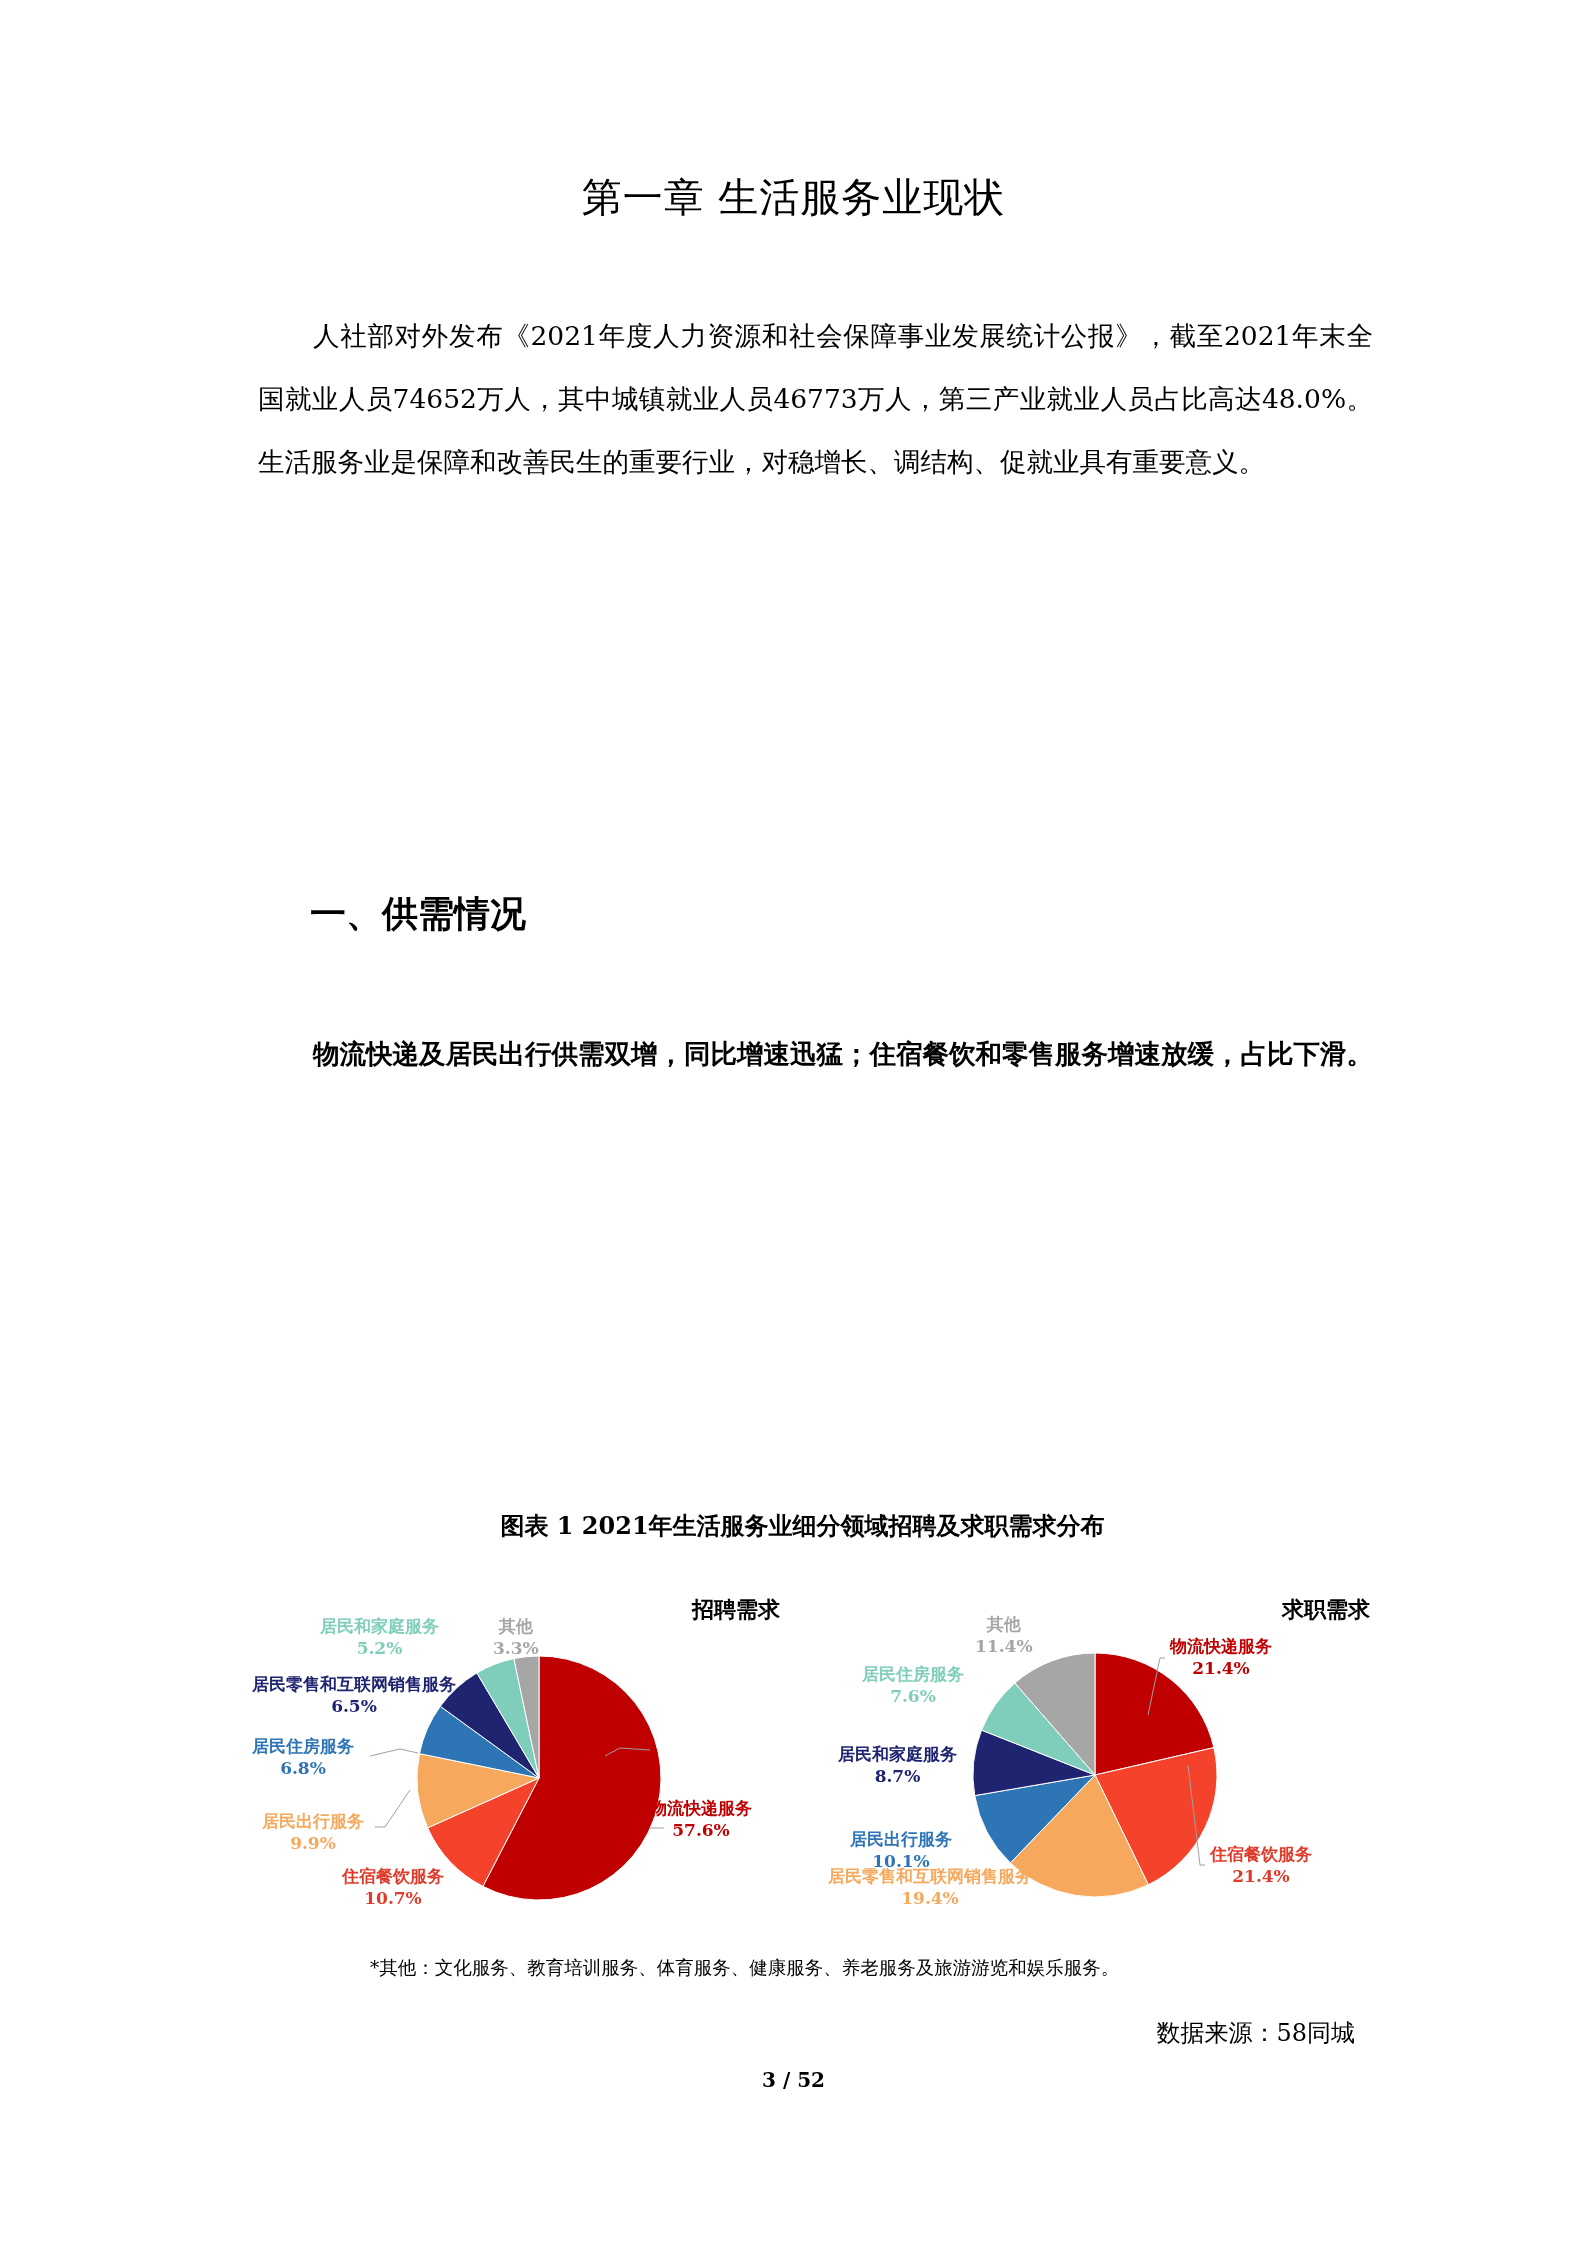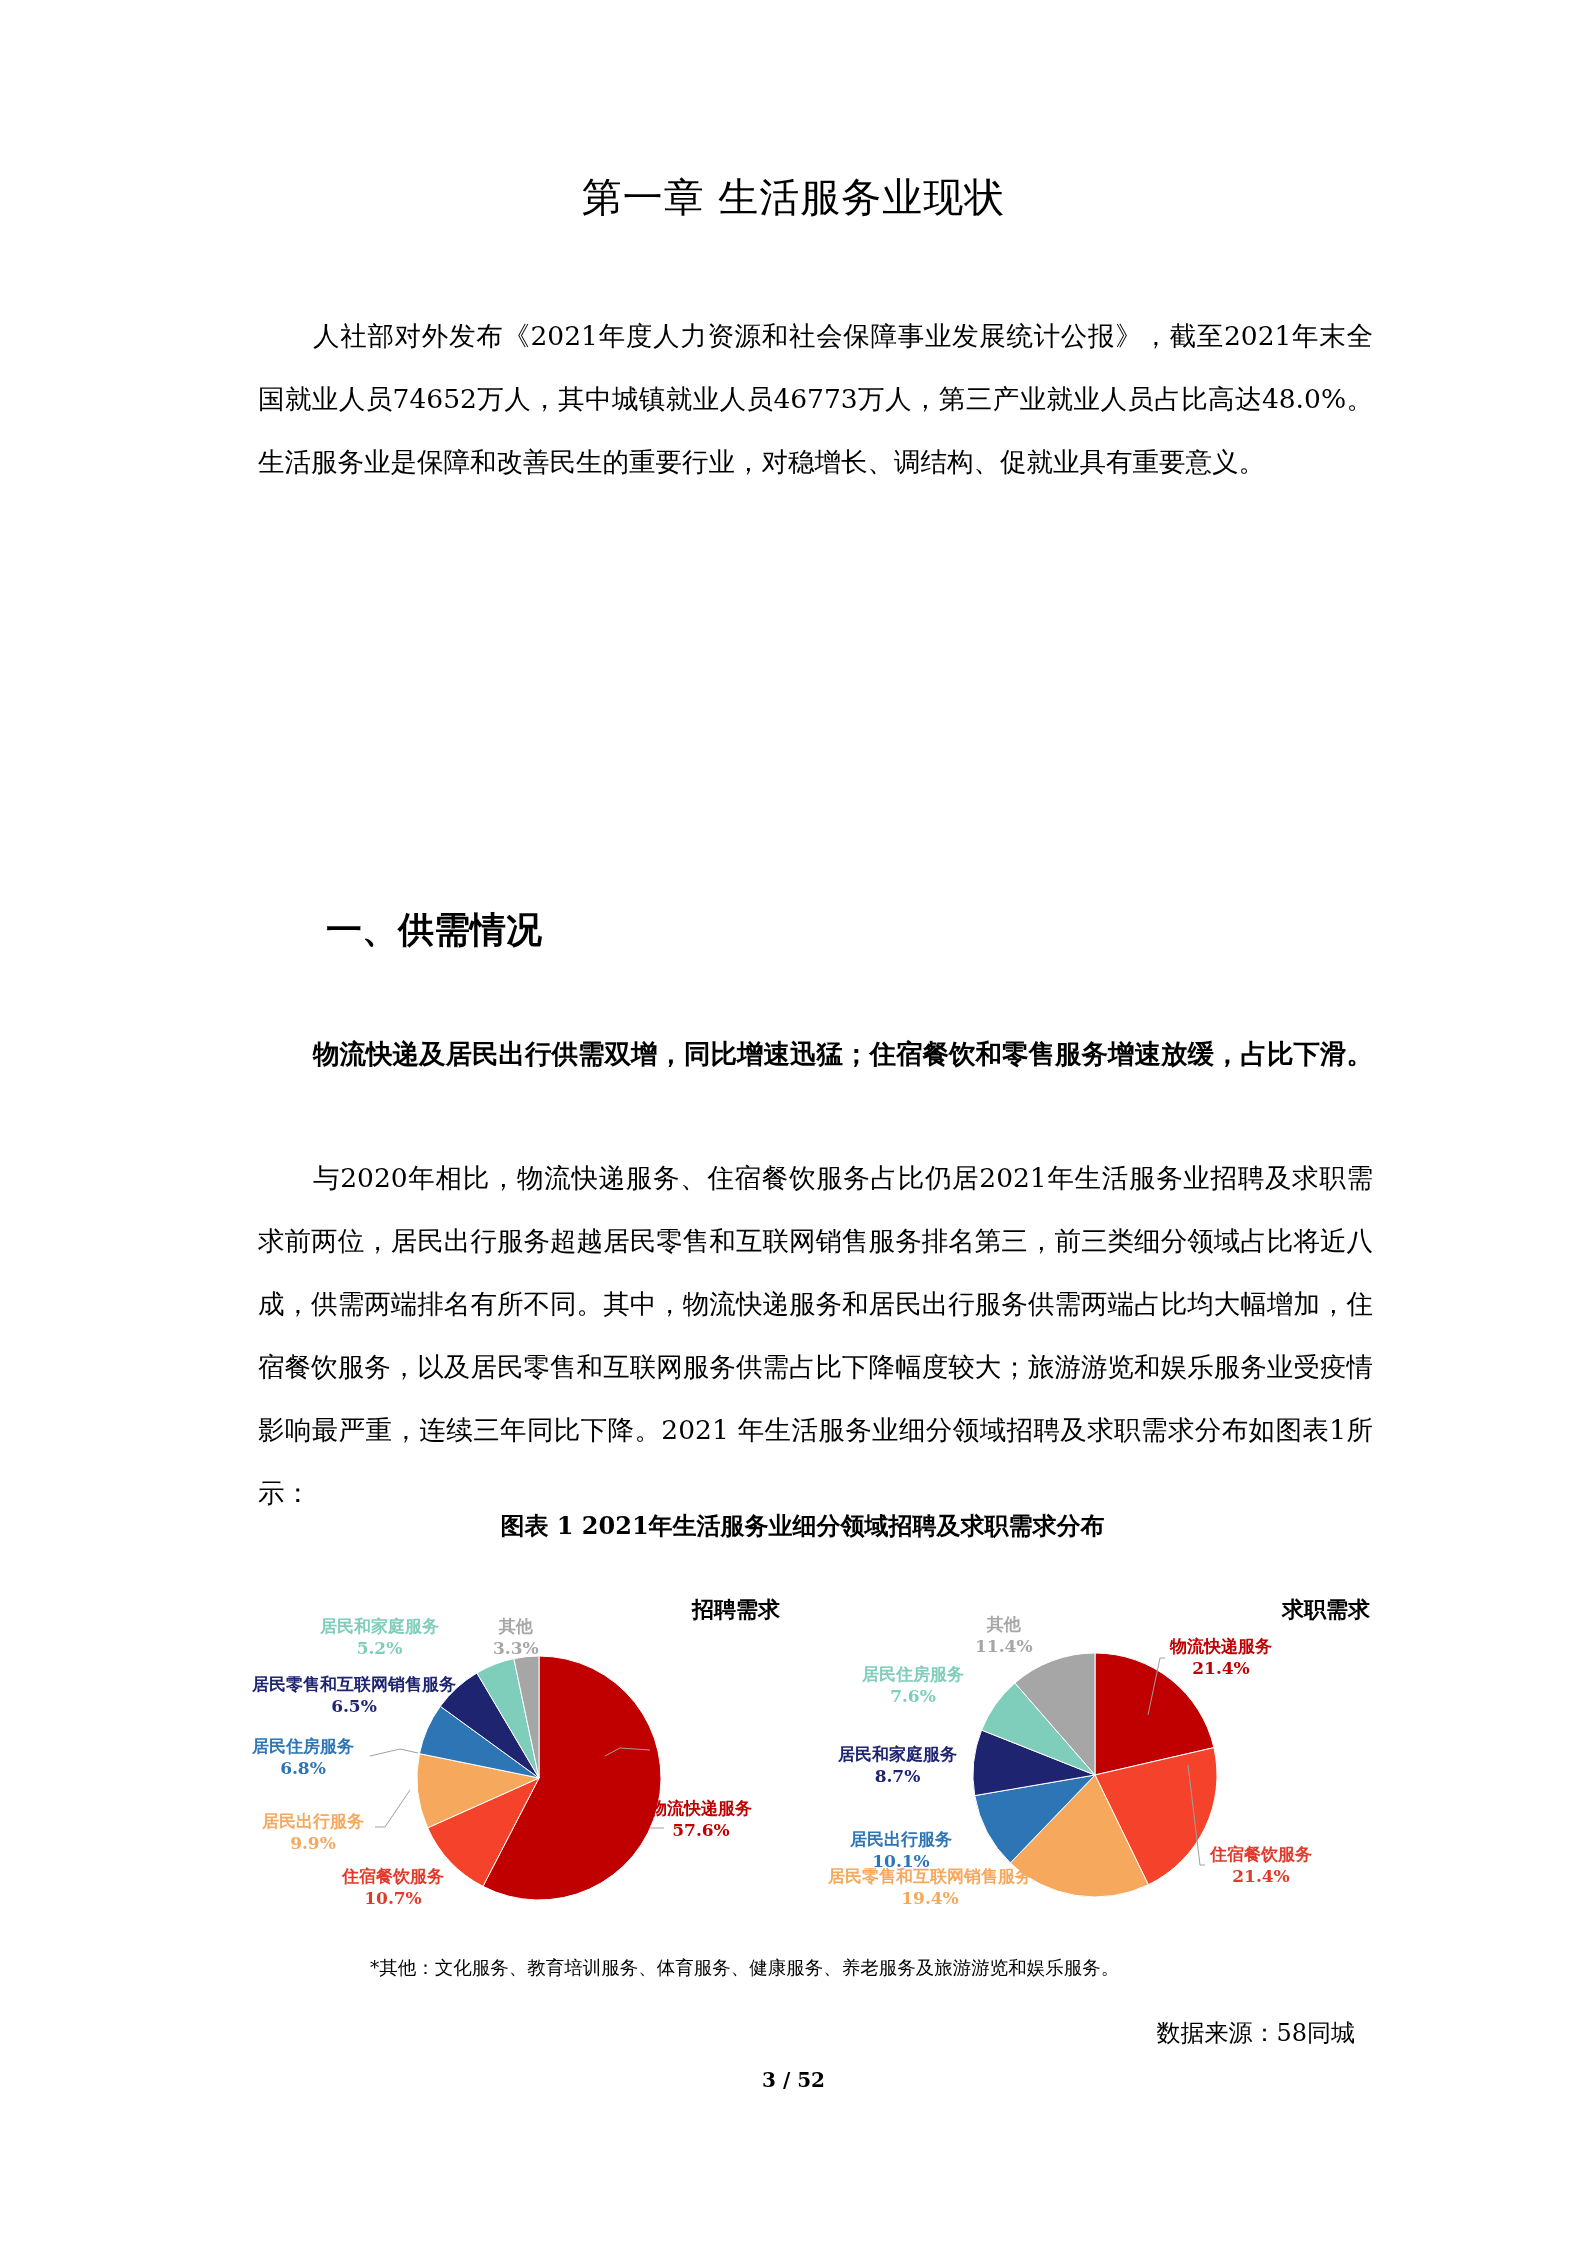--- a/index.html
+++ b/index.html
@@ -5,21 +5,21 @@
   html, body { margin: 0; padding: 0; background: #ffffff; }
   body { width: 1587px; height: 2245px; position: relative; overflow: hidden;
          font-family: "DejaVu Serif", "Liberation Serif", serif; color: #000; }
   .page { position: absolute; left: 0; top: 0; width: 1587px; height: 2245px; }
   .chapter-title { position: absolute; top: 170px; left: 0; width: 1587px; text-align: center;
                    font-family: "DejaVu Sans", "Liberation Sans", sans-serif; font-weight: normal;
                    font-size: 40px; letter-spacing: 1px; }
   .para { position: absolute; left: 240px; width: 1115px; font-size: 26.5px; line-height: 63px;
           text-align: justify; text-indent: 55px; margin: 18px; }
   .section-title { position: absolute; left: 310px; top: 890px; font-family: "DejaVu Sans", "Liberation Sans", sans-serif;
-                   font-size: 36px; font-weight: bold; margin: 16px; }
+                   font-size: 36px; font-weight: bold; margin: 0; }
   .bold-para { font-family: "DejaVu Sans", "Liberation Sans", sans-serif; font-weight: bold; }
   .figure-caption { position: absolute; top: 1510px; left: 0; width: 1587px; text-align: center;
                     font-size: 24px; font-weight: bold; padding-left: 9px; }
   .chart { position: absolute; top: 1575px; width: 560px; height: 360px; }
   .chart-title { position: absolute; top: 0; width: 100%; text-align: right; font-size: 22px; font-weight: bold; margin-top: 10px; }
   .chart svg { position: absolute; left: 0; top: 0; }
   .slice-label { position: absolute; text-align: center; font-size: 17px; font-weight: bold; line-height: 22px; white-space: nowrap; }
   .footnote { position: absolute; top: 1955px; left: 370px; font-size: 18.5px; }
   .source { position: absolute; top: 2017px; right: 232px; font-size: 24px; }
   .page-num { position: absolute; top: 2068px; left: 0; width: 1587px; text-align: center; font-size: 20px; font-weight: bold; }
@@ -31,21 +31,20 @@
 
   <h1 class="chapter-title" style="margin:0;">第一章  生活服务业现状</h1>
 
   <p class="para" style="top:286px;">人社部对外发布《2021年度人力资源和社会保障事业发展统计公报》，截至2021年末全国就业人员74652万人，其中城镇就业人员46773万人，第三产业就业人员占比高达48.0%。生活服务业是保障和改善民生的重要行业，对稳增长、调结构、促就业具有重要意义。</p>
 
 
   <h2 class="section-title">一、供需情况</h2>
 
   <p class="para bold-para" style="top:1004px;">物流快递及居民出行供需双增，同比增速迅猛；住宿餐饮和零售服务增速放缓，占比下滑。</p>
 
-  <p class="para" style="top:1128px;">与2020年相比，物流快递服务、住宿餐饮服务占比仍居2021年生活服务业招聘及求职需求前两位，居民出行服务超越居民零售和互联网销售服务排名第三，前三类细分领域占比将近八成，供需两端排名有所不同。其中，物流快递服务和居民出行服务供需两端占比均大幅增加，住宿餐饮服务，以及居民零售和互联网服务供需占比下降幅度较大；旅游游览和娱乐服务业受疫情影响最严重，连续三年同比下降。2021 年生活服务业细分领域招聘及求职需求分布如图表1所示：</p>
 
   <div class="figure-caption">图表 1   2021年生活服务业细分领域招聘及求职需求分布</div>
 
   <div class="chart" style="left:240px;">
     <div class="chart-title" style="left:-20px; top:10px;">招聘需求</div>
     <svg width="560" height="360">
       <g id="pie-left">
           <path d="M299,203 L299,81 A122,122 0 1 1 242.93125700417843,311.3526467552524 Z" fill="#c00000" stroke="#ffffff" stroke-width="1"></path>
           <path d="M299,203 L242.93125700417843,311.3526467552524 A122,122 0 0 1 187.65162633677264,252.85518711783453 Z" fill="#f5432b" stroke="#ffffff" stroke-width="1"></path>
           <path d="M299,203 L187.65162633677264,252.85518711783453 A122,122 0 0 1 179.4576836091219,178.6353823772423 Z" fill="#f6a95c" stroke="#ffffff" stroke-width="1"></path>

